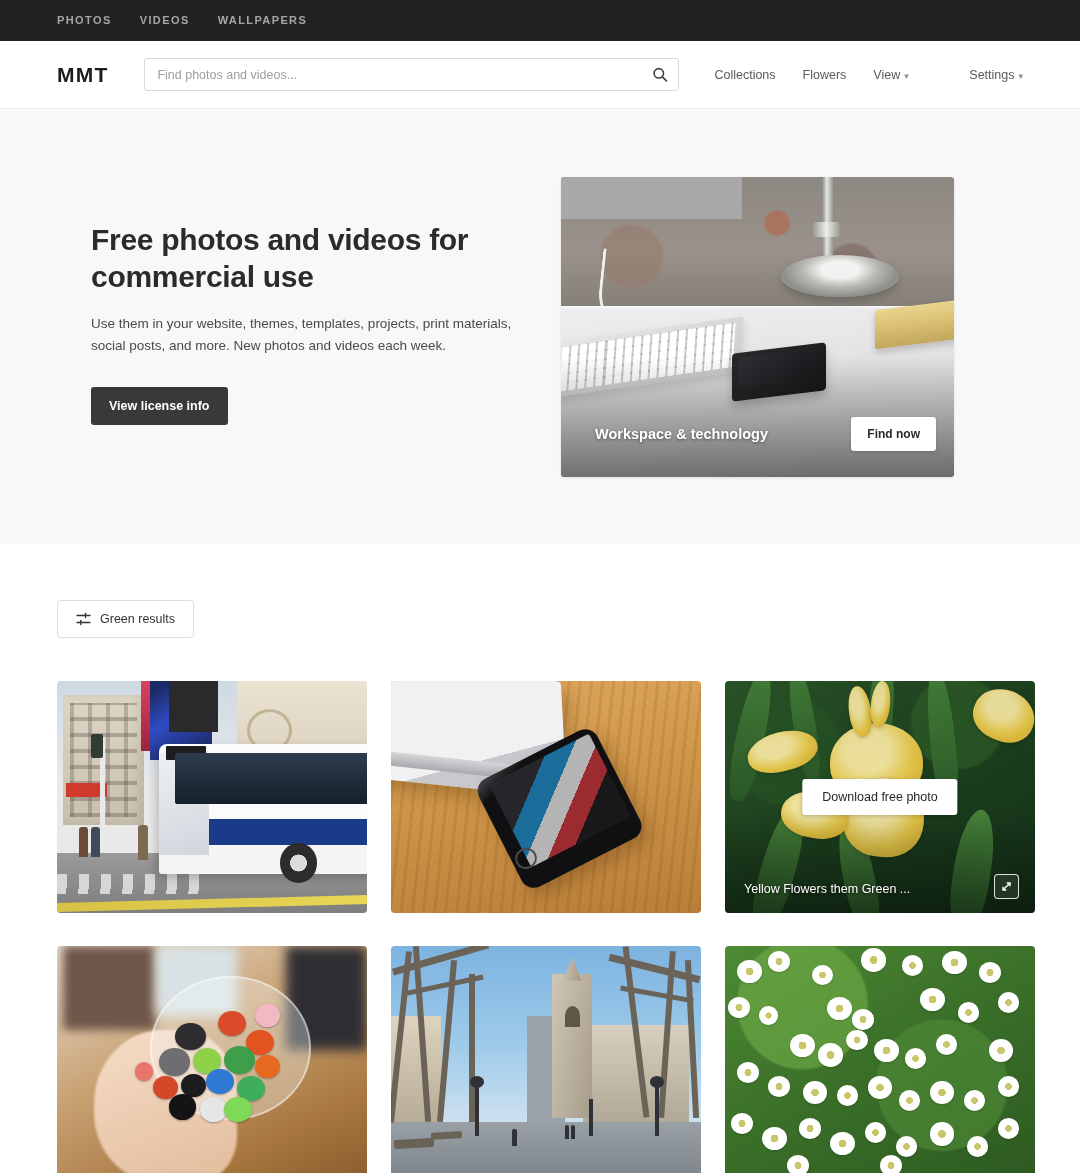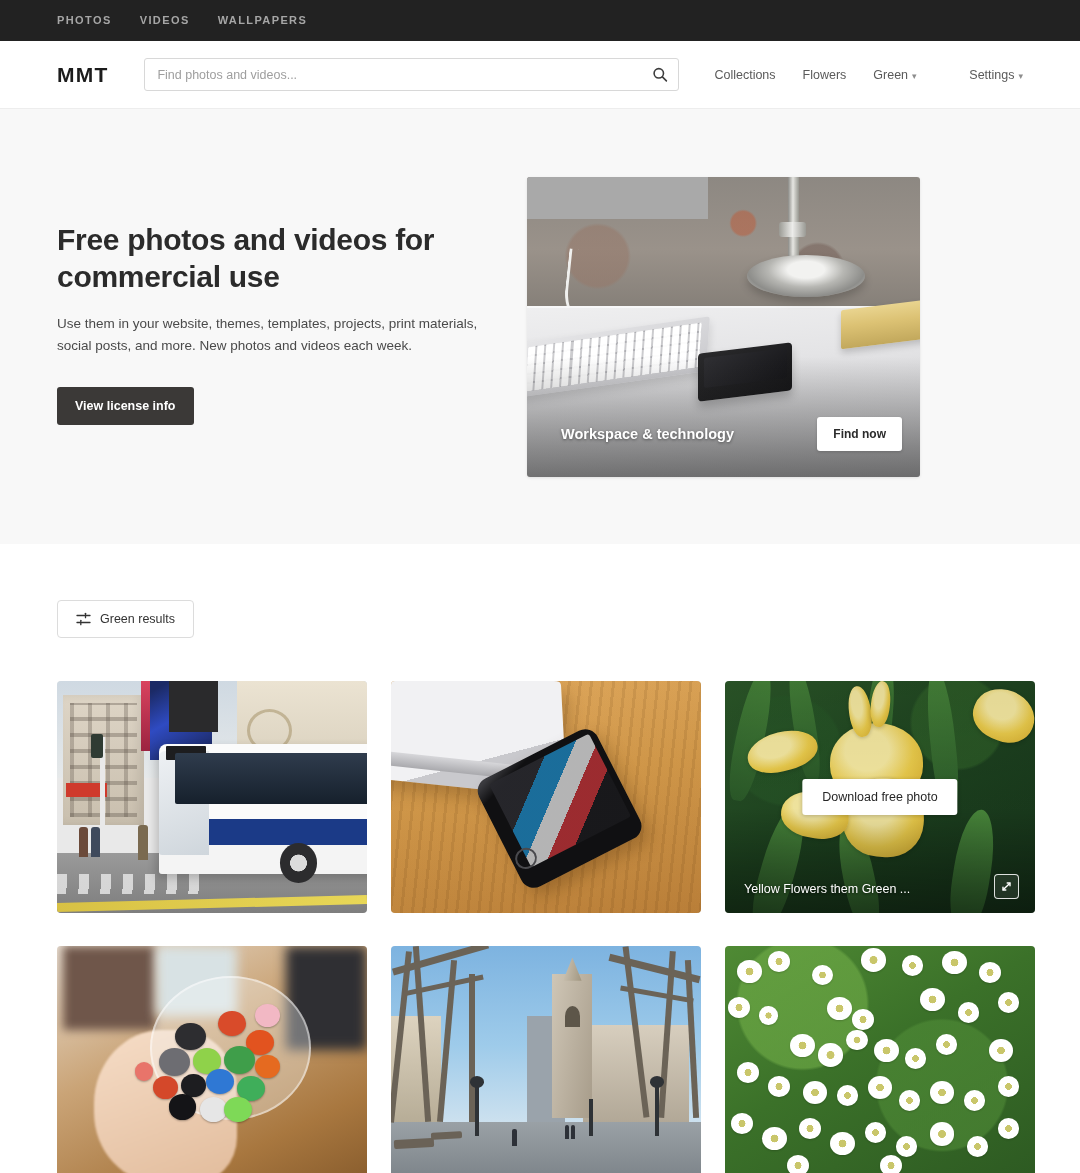--- a/index.html
+++ b/index.html
@@ -103,21 +103,21 @@
     background: #f8f8f8;
     height: 435px;
     position: relative;
   }
   .hero-inner {
     width: 1033px;
     height: 100%;
     padding: 0 45px 0 57px;
     display: flex;
     align-items: center;
-    justify-content: flex-start;
+    justify-content: center;
   }
   .hero-copy { width: 470px; padding-bottom: 6px; }
   .hero-title {
     font-size: 30px;
     line-height: 1.22;
     font-weight: 700;
     color: #2b2b2b;
     letter-spacing: -0.3px;
     margin-bottom: 18px;
   }
@@ -426,21 +426,21 @@
   </div>
 
   <div class="nav">
     <a class="nav-link">
       <span>Collections</span>
     </a>
     <a class="nav-link">
       <span>Flowers</span>
     </a>
     <a class="nav-link">
-      <span>Green</span>
+      <span>View</span>
       <span class="chev">▾</span>
     </a>
   </div>
 
   <div class="nav-right">
     <a class="nav-link">
       <span>Settings</span>
       <span class="chev">▾</span>
     </a>
   </div>

